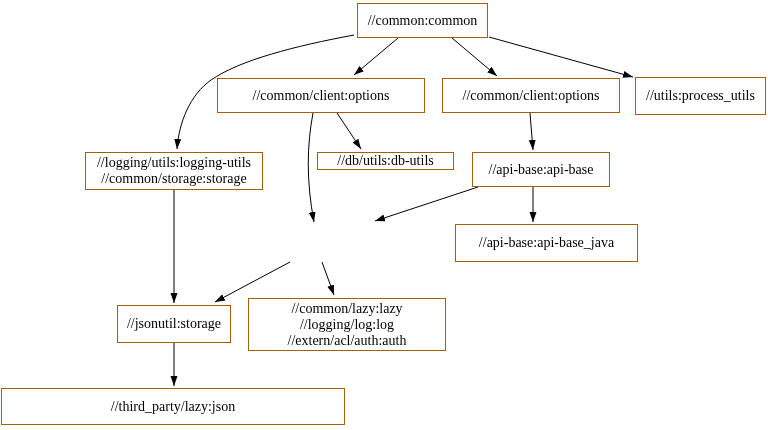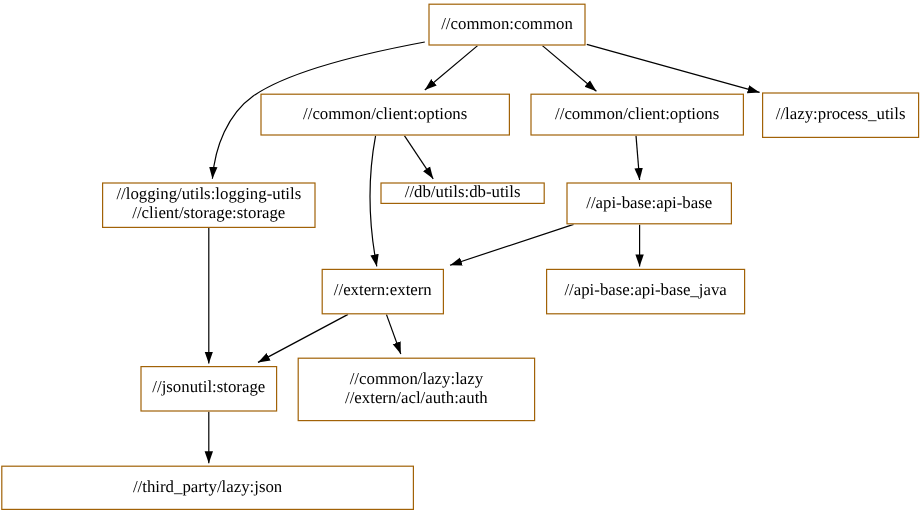--- a/index.html
+++ b/index.html
@@ -68,50 +68,48 @@
 
   <div class="node" style="left:217px; top:78px; width:208px; height:35px">
     <span>//common/client:options</span>
   </div>
 
   <div class="node" style="left:442px; top:78px; width:178px; height:35px">
     <span>//common/client:options</span>
   </div>
 
   <div class="node" style="left:635px; top:77px; width:131px; height:38px">
-    <span>//lazy:process_utils</span>
+    <span>//utils:process_utils</span>
   </div>
 
   <div class="node" style="left:85px; top:152px; width:178px; height:38px">
     <span>//logging/utils:logging-utils</span>
-    <span>//client/storage:storage</span>
+    <span>//common/storage:storage</span>
   </div>
 
   <div class="node" style="left:317px; top:152px; width:137px; height:18px">
     <span>//db/utils:db-utils</span>
   </div>
 
   <div class="node" style="left:472px; top:152px; width:138px; height:35px">
     <span>//api-base:api-base</span>
   </div>
 
-  <div class="node" style="left:268px; top:224px; width:102px; height:38px">
-    <span>//extern:extern</span>
-  </div>
 
-  <div class="node" style="left:455px; top:224px; width:166px; height:38px">
+  <div class="node" style="left:455px; top:224px; width:183px; height:38px">
     <span>//api-base:api-base_java</span>
   </div>
 
   <div class="node" style="left:117px; top:305px; width:114px; height:38px">
     <span>//jsonutil:storage</span>
   </div>
 
   <div class="node" style="left:248px; top:298px; width:198px; height:53px">
     <span>//common/lazy:lazy</span>
+    <span>//logging/log:log</span>
     <span>//extern/acl/auth:auth</span>
   </div>
 
   <div class="node" style="left:1px; top:388px; width:344px; height:37px">
     <span>//third_party/lazy:json</span>
   </div>
 
 </div>
 
 </body></html>

